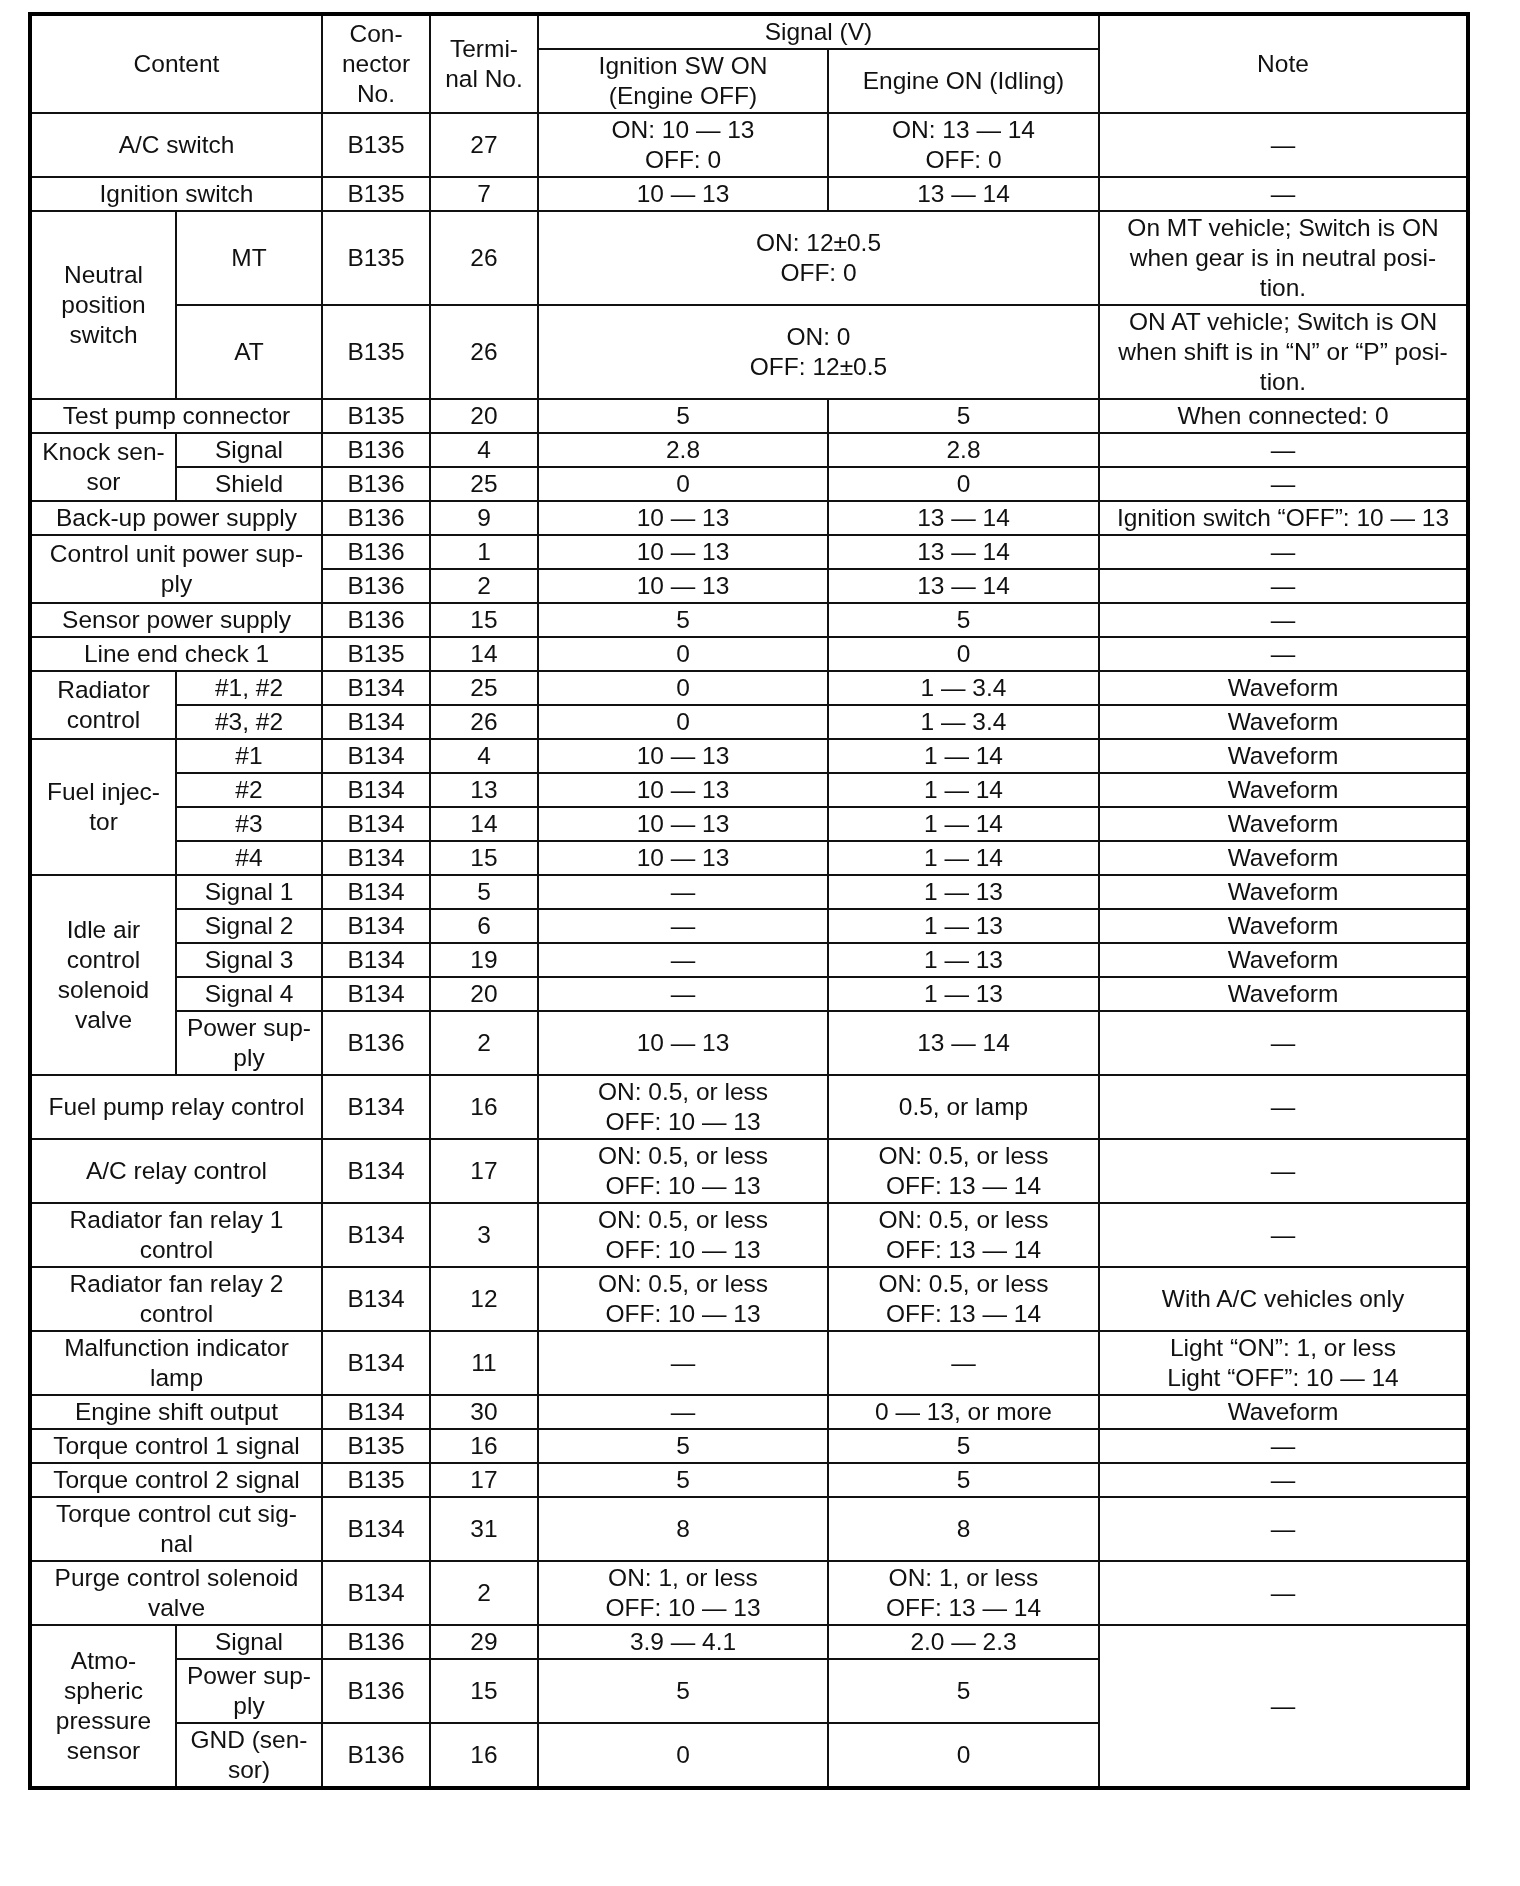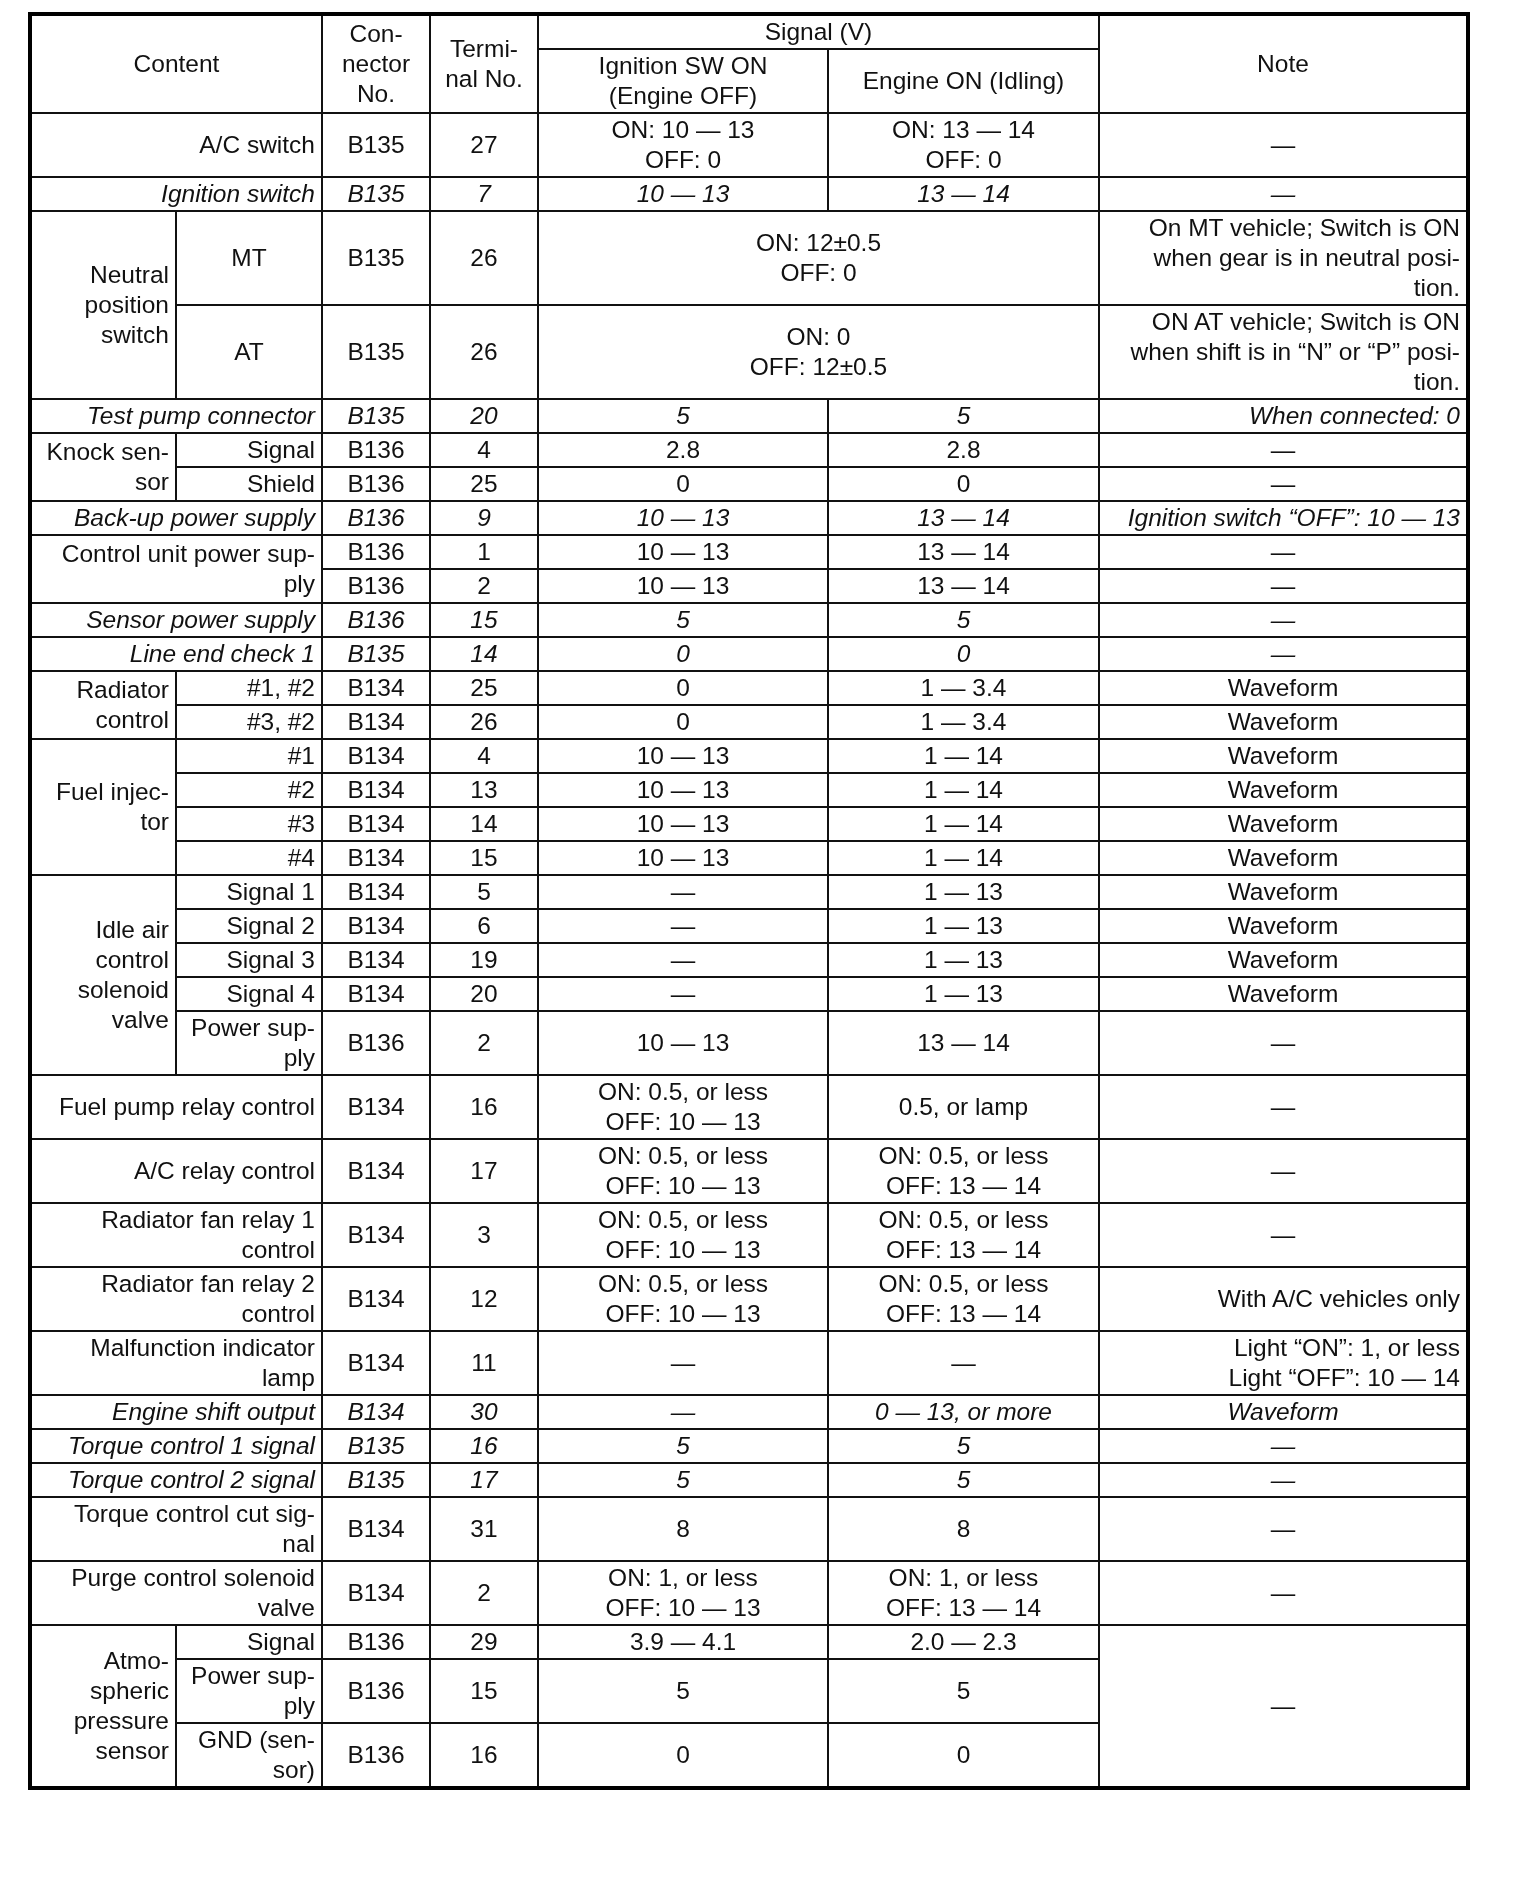--- a/index.html
+++ b/index.html
@@ -15,24 +15,24 @@
   }
   table.spec td, table.spec th {
     border: 2px solid #111;
     padding: 1px 6px;
     line-height: 30px;
     vertical-align: middle;
     font-weight: normal;
     overflow: hidden;
   }
   .c { text-align: center; }
-  .l { text-align: right; }
+  .l { text-align: center; }
   .thick-top td, .thick-top th { border-top: 3px solid #000; }
   .h1 { height: 34px; }
-  .h-single { height: 32px; font-style: italic; }
+  .h-single { height: 32px; }
   .h-double { height: 62px; }
   .h-triple { height: 92px; }
   .h-sub { height: 32px; }
   .pre { white-space: pre-line; }
 </style>
 </head>
 <body>
 
 <div class="page">
 <table class="spec">

